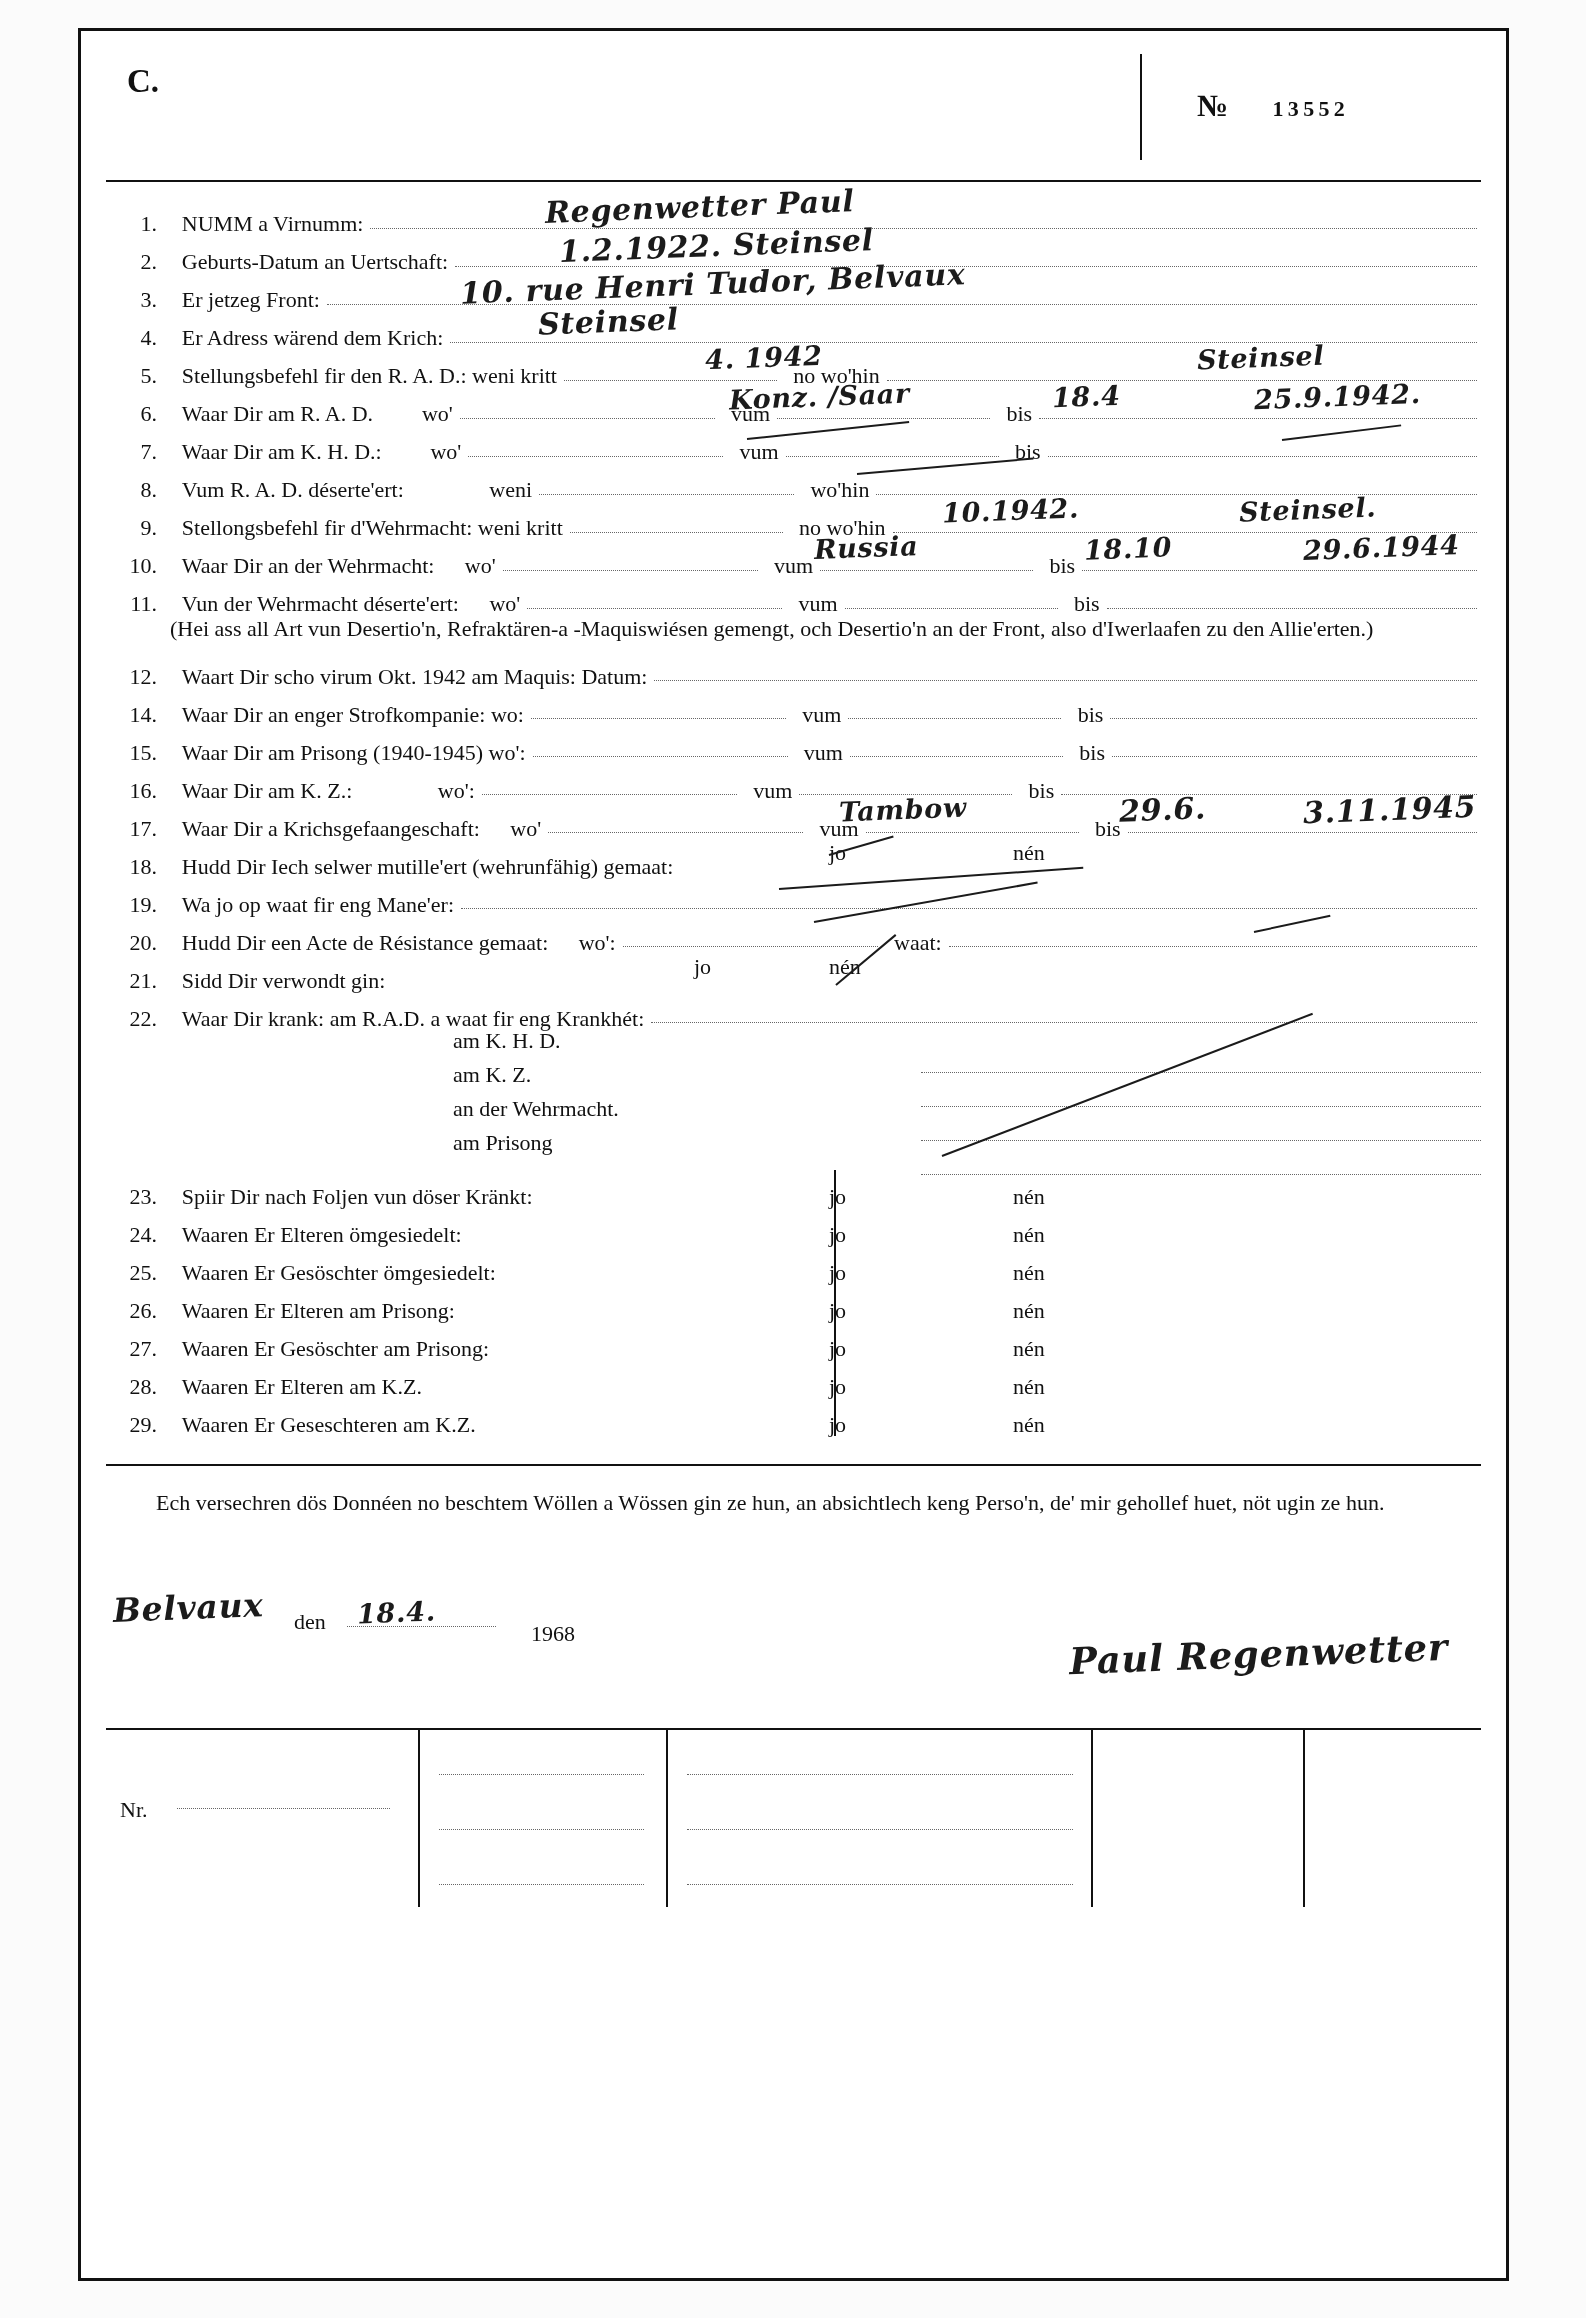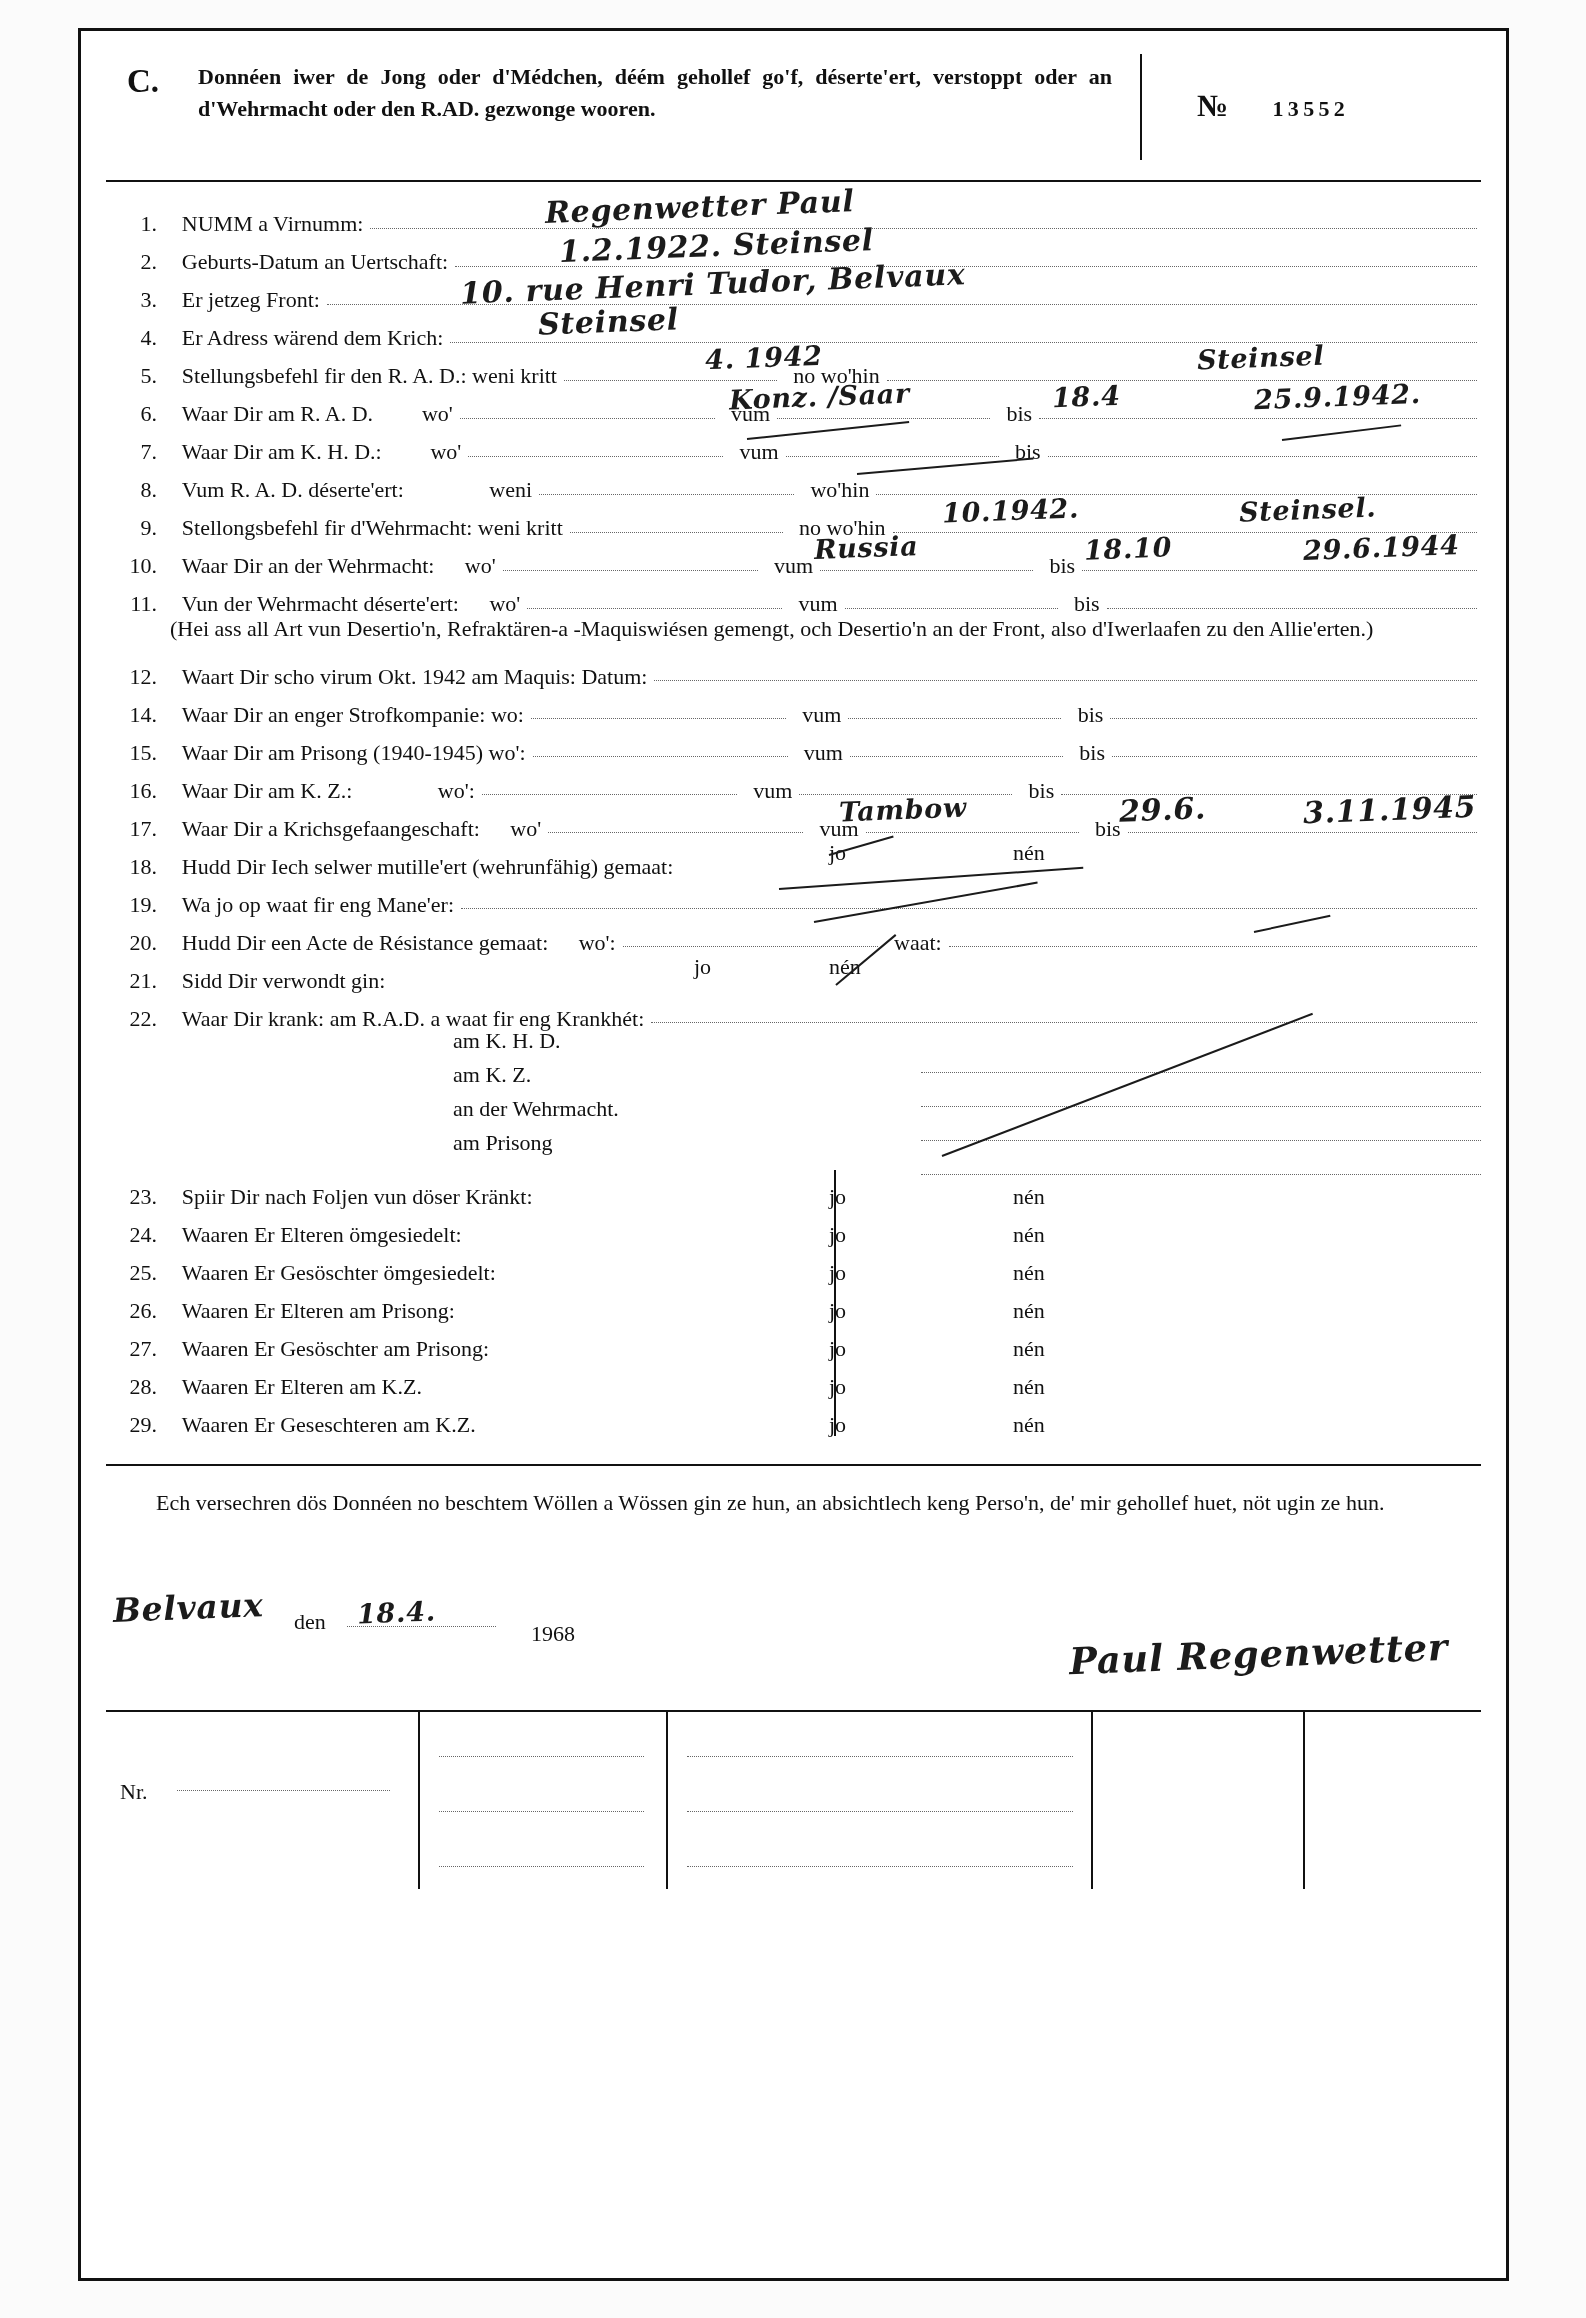--- a/index.html
+++ b/index.html
@@ -95,39 +95,38 @@
     border-top:2.8px solid #111;
     padding-top:21px;
   }
   .decl{font-size:22px;line-height:1.45;text-align:justify;text-indent:50px;}
   .signrow{position:relative;height:163px;margin-top:28px;}
   .signrow .den{position:absolute;left:188px;top:62px;font-size:22px;}
   .signrow .dotdate{position:absolute;left:241px;top:79px;width:149px;border-bottom:1.4px dotted #666;}
   .signrow .year{position:absolute;left:425px;top:74px;font-size:22px;}
   
   .tbl{
-    margin:0 25px;
+    margin:18px 25px;
     border-top:2.8px solid #111;
     height:177px;
     position:relative;
   }
   .tbl .cell{position:absolute;top:0;bottom:0;border-left:2.1px solid #111;}
   .tbl .nrlab{position:absolute;left:14px;top:67px;font-size:22px;}
   .tbl .dotline{position:absolute;border-bottom:1.4px dotted #666;height:0;}
   .slash{position:absolute;background:#1b1b1b;height:2.1px;transform-origin:left center;}
 </style>
 </head>
 <body>
 
 <div class="page">
   <div class="sheet">
 
     <div class="header">
       <div class="hdr-letter">C.</div>
-      <div class="hdr-text">Donnéen iwer de Jong oder d'Médchen, déém gehollef go'f, déserte'ert, verstoppt oder an d'Wehrmacht oder den R.AD. gezwonge wooren.</div>
       <div class="hdr-divider"></div>
       <div class="hdr-no">
         <span>№</span><span class="num">13552</span>
       </div>
     </div>
 
     <div class="body">
 
       <div class="row">
         <div class="num">1.</div>

